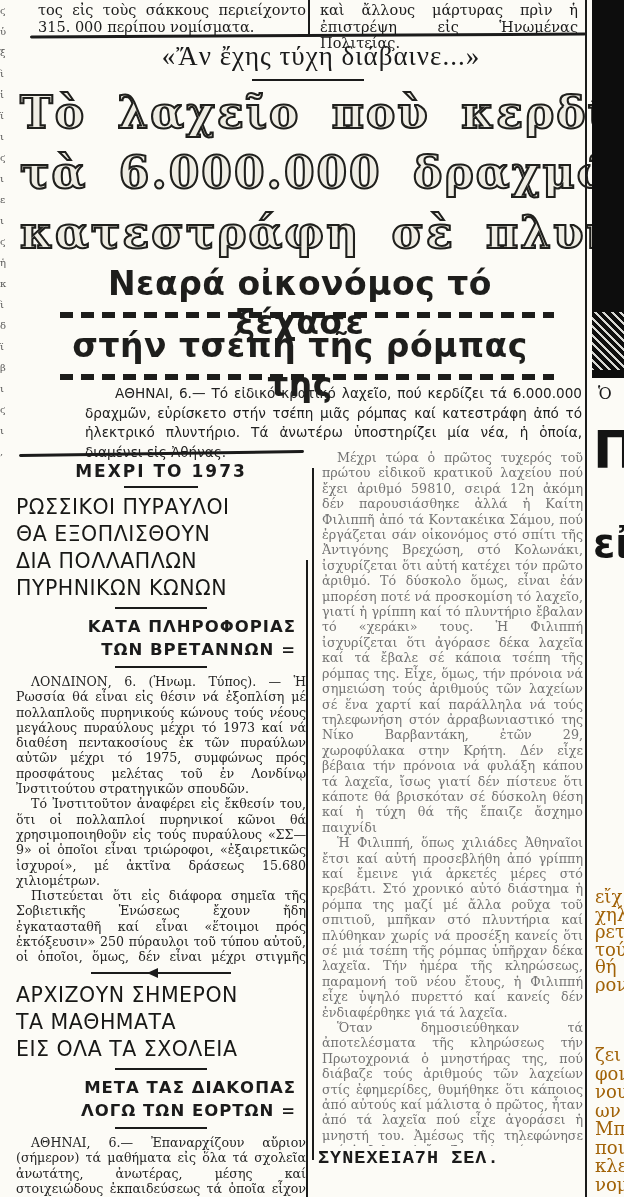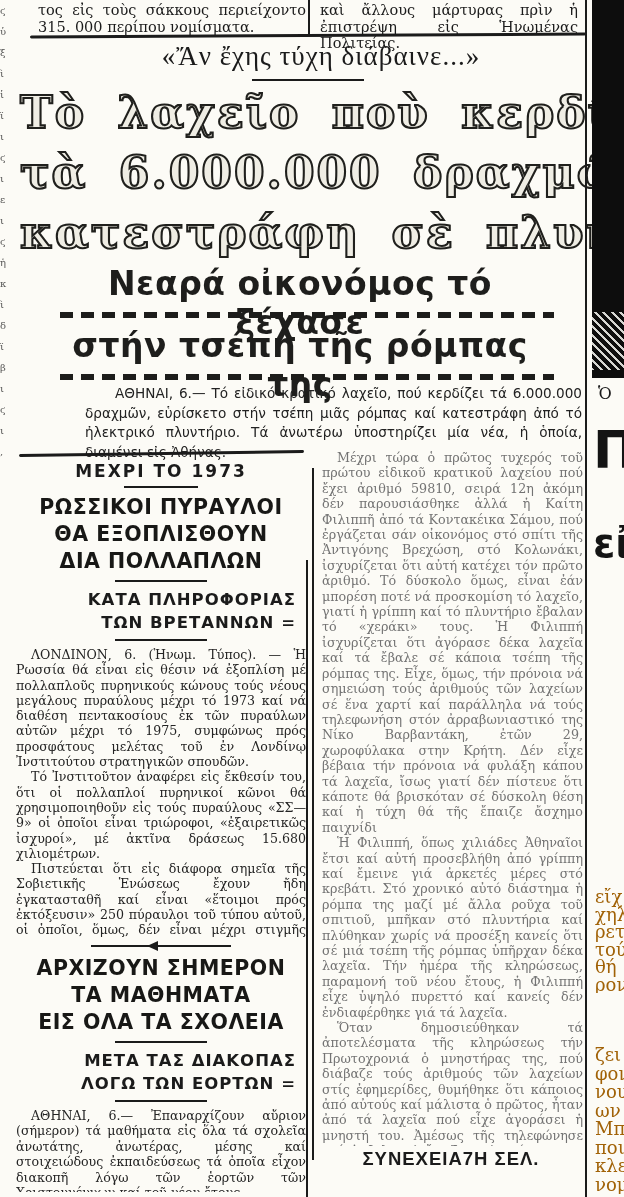--- a/index.html
+++ b/index.html
@@ -64,42 +64,42 @@
   
   #col-rule{left:312px;top:468px;width:2px;height:692px;}
   #leftcol-right-rule{left:306px;top:560px;width:2px;height:637px;}
 
   
   #left-col{left:16px;top:452px;width:290px;}
   #left-col .swoosh{width:285px;height:3px;margin:0 auto 6px auto;transform:rotate(-.8deg);border-radius:3px;}
   .mini-rule{width:74px;height:2px;margin:5px auto 6px auto;background:#1b1b1b;}
   .mini-rule.w90{width:92px;}
   #missiles-kicker{text-align:center;font-size:17px;font-weight:700;letter-spacing:2px;}
-  .col-headline div{text-align:center;font-size:20.5px;line-height:27px;font-weight:700;letter-spacing:.5px;color:#181816;}
+  .col-headline div{font-size:20.5px;line-height:27px;font-weight:400;letter-spacing:.5px;color:#181816;}
   .col-subhead div{text-align:right;padding-right:10px;font-size:16.5px;line-height:23px;font-weight:700;letter-spacing:1px;}
   .col-body{font-size:12.6px;line-height:15.3px;text-align:justify;color:#242424;}
   .col-body p{margin:0;text-indent:15px;}
   #missiles-body{height:291px;overflow:hidden;margin-top:2px;}
   #schools-body{height:84px;overflow:hidden;font-size:12.6px;line-height:15.4px;}
 
   
   #arrow-divider{position:relative;width:140px;height:10px;margin:3px auto 4px auto;}
   #arrow-divider .bar{position:absolute;left:0;top:4px;width:140px;height:2px;background:#1b1b1b;}
   #arrow-divider .head{
     position:absolute;left:56px;top:0;width:0;height:0;
     border-right:11px solid #1b1b1b;border-top:5px solid transparent;border-bottom:5px solid transparent;
   }
 
   
   #right-col{left:322px;top:450px;width:261px;height:696px;overflow:hidden;
     font-size:12.7px;line-height:15.4px;text-align:justify;color:#737373;}
   #right-col p{margin:0;text-indent:15px;}
   #story-footer{
-    left:318px;top:1148px;width:266px;display:flex;justify-content:center;
-    font-family:Liberation Sans, sans-serif;font-weight:700;font-size:18.5px;letter-spacing:1px;
+    left:318px;top:1148px;width:266px;display:flex;justify-content:flex-start;
+    font-family:Liberation Mono, monospace;font-weight:700;font-size:18.5px;letter-spacing:1px;
   }
 
   
   #edge-rule{left:585px;top:0;width:2px;height:1197px;}
   #edge-dashed{left:617px;top:0;height:72px;width:0;border-left:3px dashed #1b1b1b;}
   #photo-strip{
     left:592px;top:0;width:32px;height:378px;background:#0d0d0d;
   }
   #photo-strip .hatch{
     position:absolute;left:0;bottom:8px;width:100%;height:58px;
@@ -145,20 +145,21 @@
 <div id="left-col" class="abs">
   <div class="swoosh rule"></div>
 
   <div id="missiles-kicker" class="sans">ΜΕΧΡΙ ΤΟ 1973</div>
   <div class="mini-rule"></div>
 
   <div class="col-headline sans">
       <div>ΡΩΣΣΙΚΟΙ ΠΥΡΑΥΛΟΙ</div>
       <div>ΘΑ ΕΞΟΠΛΙΣΘΟΥΝ</div>
       <div>ΔΙΑ ΠΟΛΛΑΠΛΩΝ</div>
+      <div>ΠΥΡΗΝΙΚΩΝ ΚΩΝΩΝ</div>
     </div>
   <div class="mini-rule w90"></div>
 
   <div class="col-subhead sans">
       <div>ΚΑΤΑ ΠΛΗΡΟΦΟΡΙΑΣ</div>
       <div>ΤΩΝ ΒΡΕΤΑΝΝΩΝ =</div>
     </div>
   <div class="mini-rule w90"></div>
 
   <div id="missiles-body" class="col-body">

